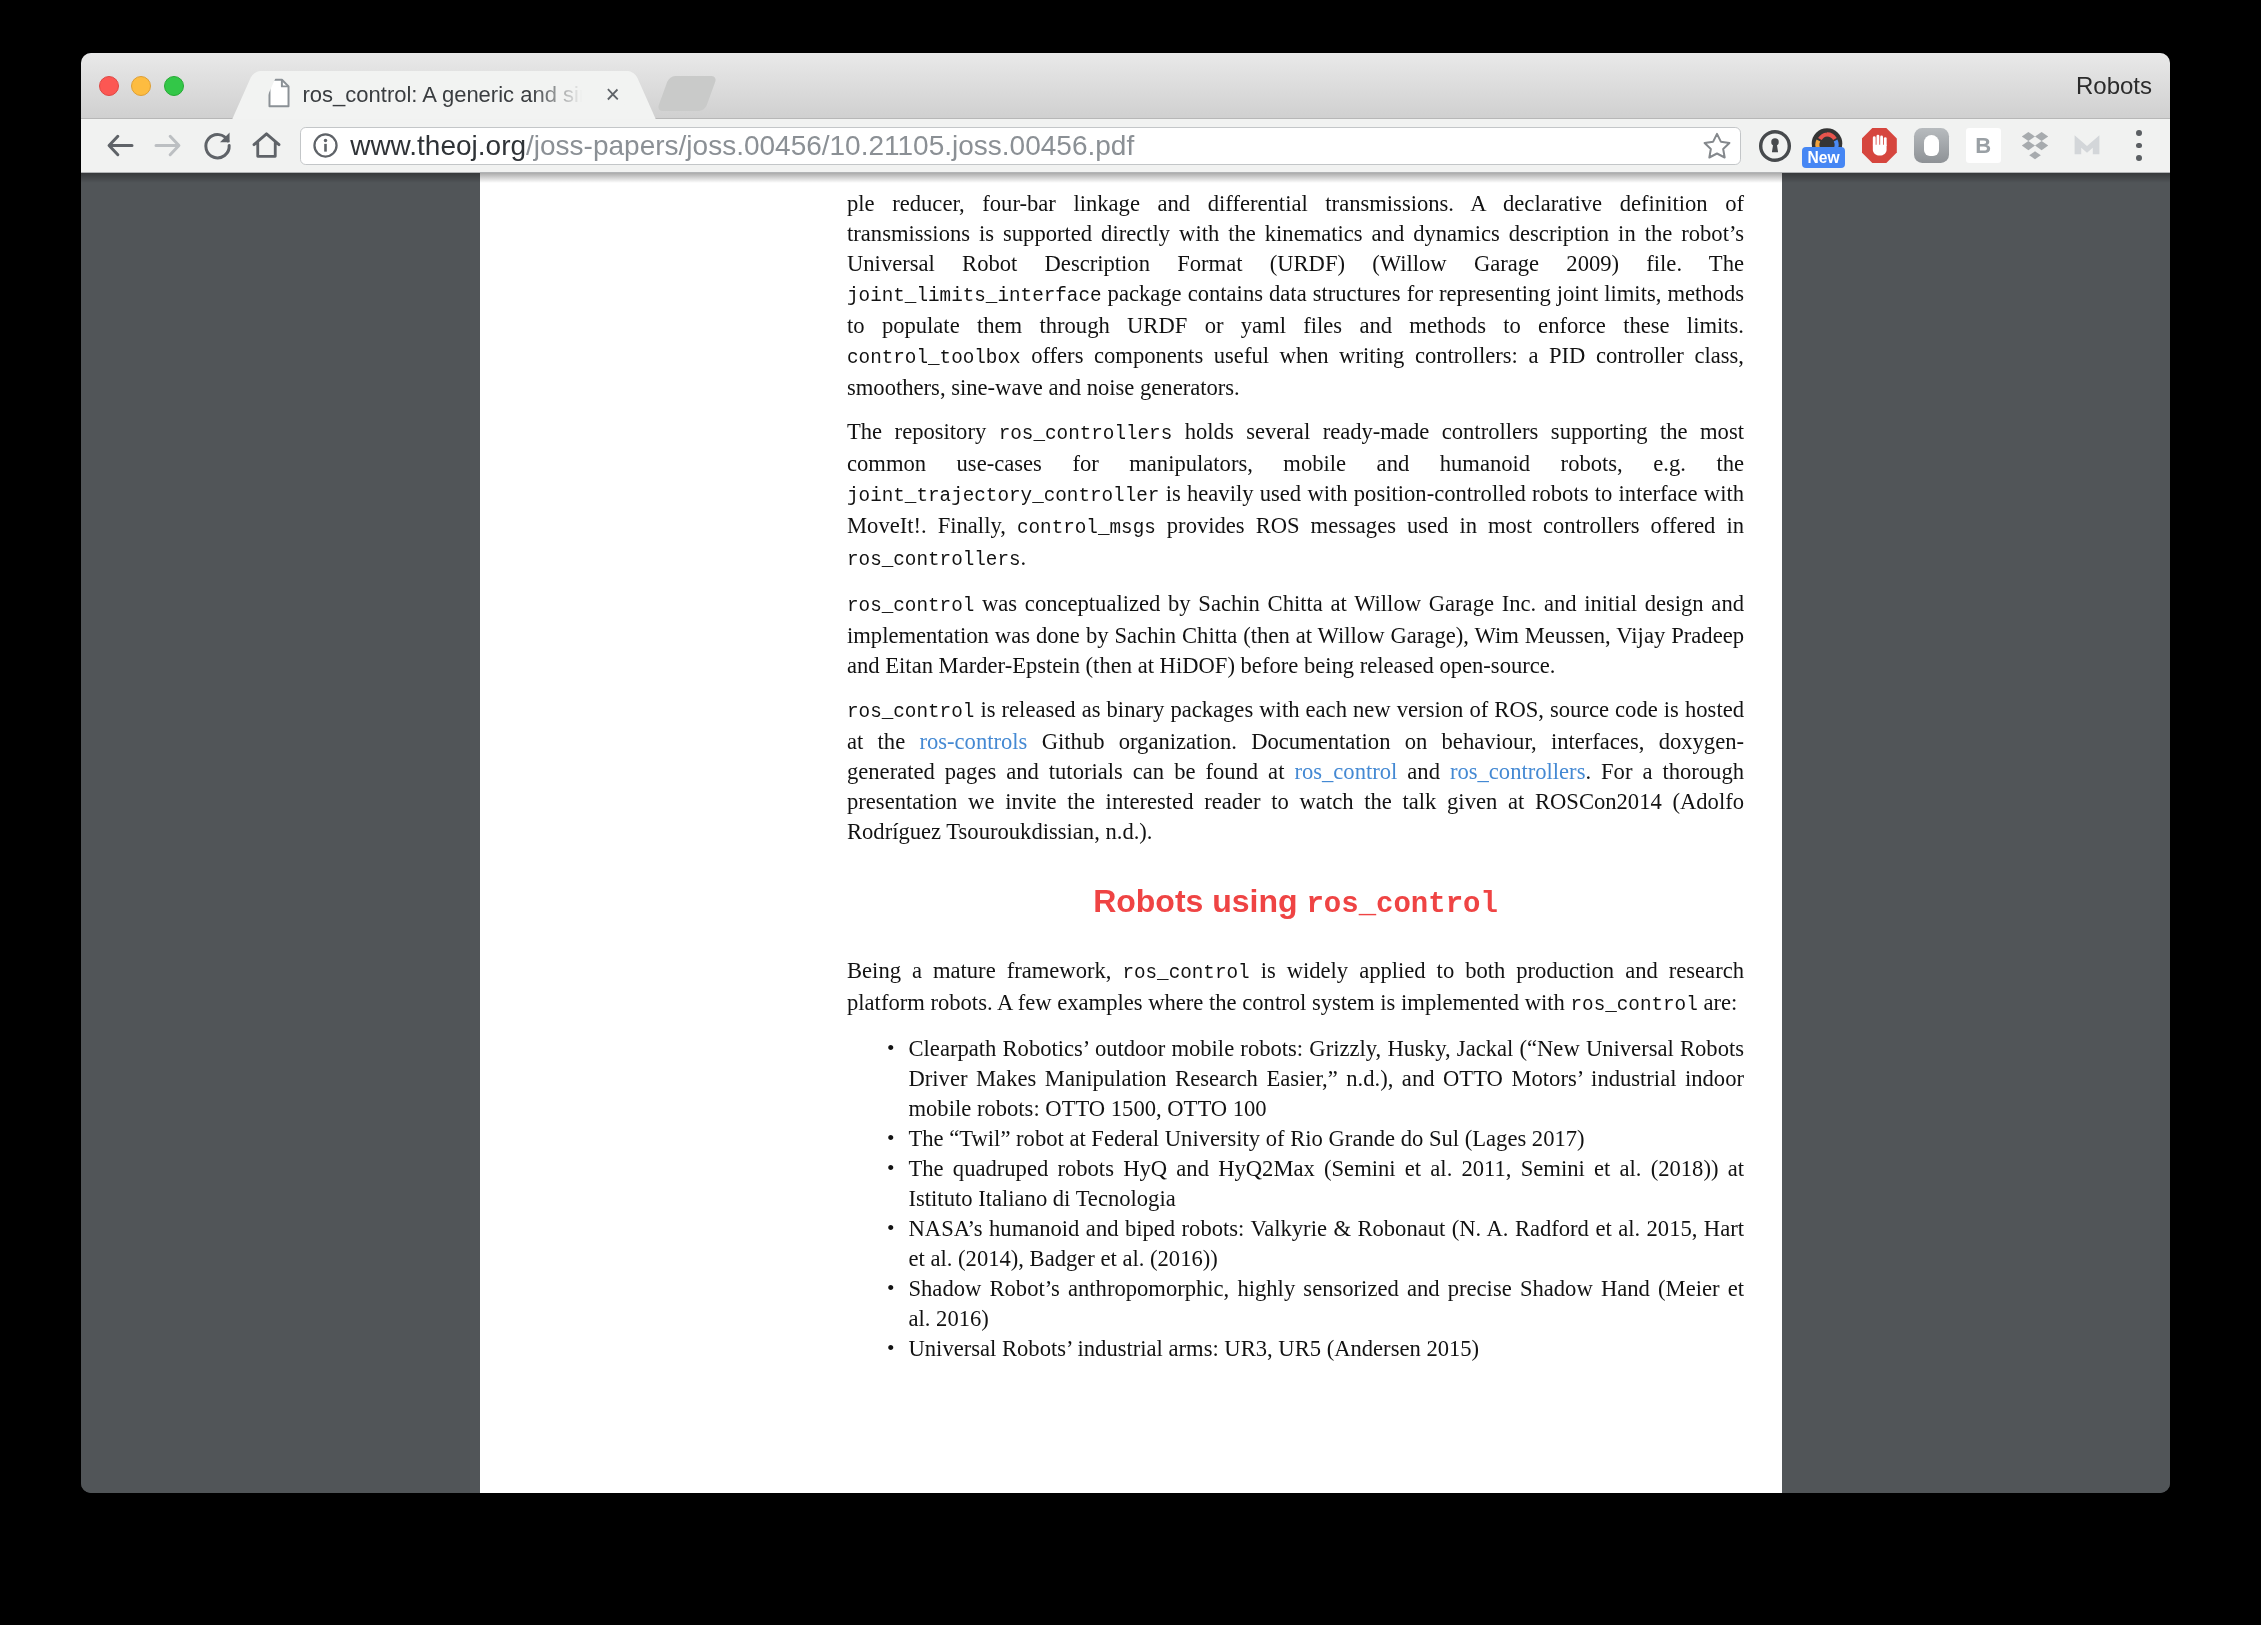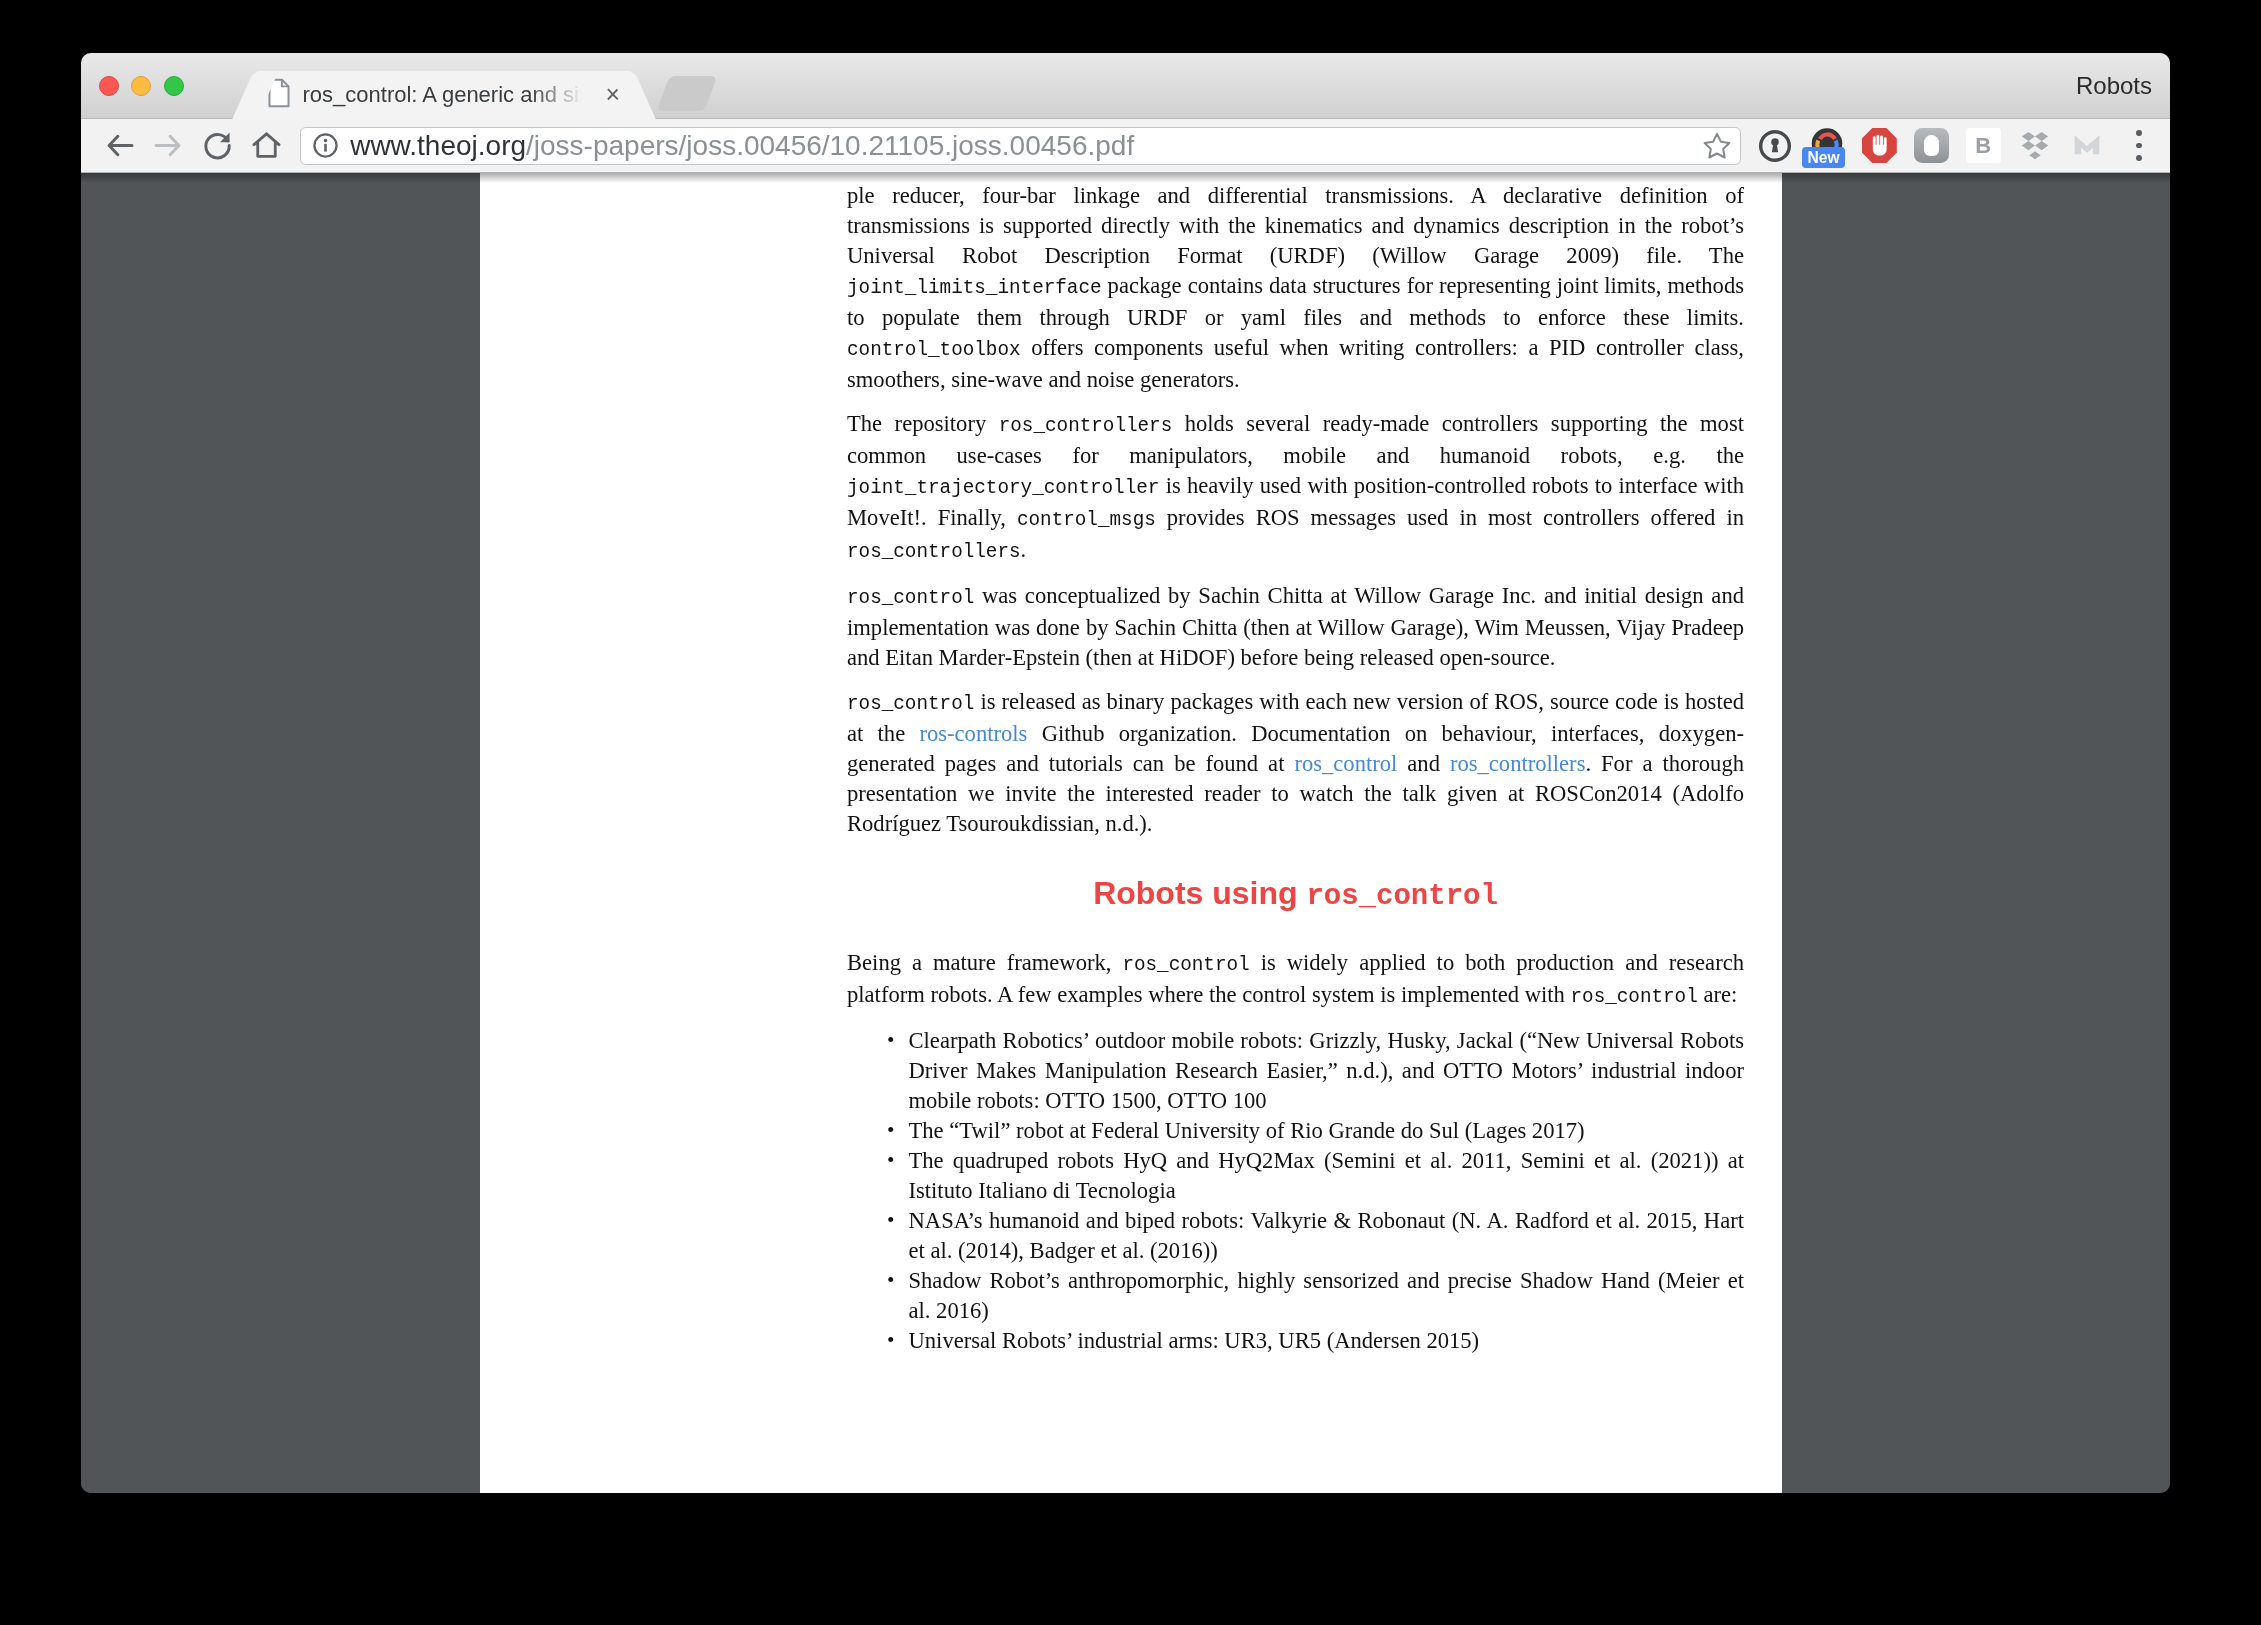--- a/index.html
+++ b/index.html
@@ -93,21 +93,21 @@
   
   .pdf-area{flex:1;position:relative;background:var(--pdf_bg);overflow:hidden}
   .pdf-area::before{content:"";position:absolute;top:0;left:0;right:0;height:10px;
     background:linear-gradient(rgba(0,0,0,.33),rgba(0,0,0,0));z-index:3;pointer-events:none}
   .pdf-page{position:absolute;left:399px;top:0;width:1302px;height:100%;background:var(--page_bg)}
   .pdf-content{
     padding:8.2px 38px 0 367px;
     font-family:"Liberation Serif",serif;font-size:22.6px;line-height:30px;color:#121212;
     text-align:justify;
   }
-  .pdf-content p{margin:0 0 14px}
+  .pdf-content p{margin:8px 0 14px}
   .code{font-family:"Liberation Mono",monospace;font-size:19.3px}
   a.plink{color:var(--link_blue);text-decoration:none}
   .pdf-content h2{
     font-family:"Liberation Sans",sans-serif;font-weight:bold;font-size:32px;line-height:36px;
     color:#ef4444;margin:36px 0 33px;text-align:center;
   }
   .pdf-content h2 .code{font-size:29px;font-weight:bold}
   .pdf-content ul{list-style:none;margin:0;padding:0 0 0 36px}
   .pdf-content li{position:relative;padding-left:25.5px}
   .pdf-content li::before{content:"\2022";position:absolute;left:4.1px;top:-0.8px;font-size:21.4px}
@@ -241,21 +241,21 @@
       <div class="pdf-content">
           <p><span class="txt">ple reducer, four-bar linkage and differential transmissions. A declarative definition of transmissions is supported directly with the kinematics and dynamics description in the robot’s Universal Robot Description Format (URDF) (Willow Garage 2009) file. The </span><span class="code">joint_limits_interface</span><span class="txt"> package contains data structures for representing joint limits, methods to populate them through URDF or yaml files and methods to enforce these limits. </span><span class="code">control_toolbox</span><span class="txt"> offers components useful when writing controllers: a PID controller class, smoothers, sine-wave and noise generators.</span></p>
           <p><span class="txt">The repository </span><span class="code">ros_controllers</span><span class="txt"> holds several ready-made controllers supporting the most common use-cases for manipulators, mobile and humanoid robots, e.g. the </span><span class="code">joint_trajectory_controller</span><span class="txt"> is heavily used with position-controlled robots to interface with MoveIt!. Finally, </span><span class="code">control_msgs</span><span class="txt"> provides ROS messages used in most controllers offered in </span><span class="code">ros_controllers</span><span class="txt">.</span></p>
           <p><span class="code">ros_control</span><span class="txt"> was conceptualized by Sachin Chitta at Willow Garage Inc. and initial design and implementation was done by Sachin Chitta (then at Willow Garage), Wim Meussen, Vijay Pradeep and Eitan Marder-Epstein (then at HiDOF) before being released open-source.</span></p>
           <p><span class="code">ros_control</span><span class="txt"> is released as binary packages with each new version of ROS, source code is hosted at the </span><a class="plink" href="#">ros-controls</a><span class="txt"> Github organization. Documentation on behaviour, interfaces, doxygen-generated pages and tutorials can be found at </span><a class="plink" href="#">ros_control</a><span class="txt"> and </span><a class="plink" href="#">ros_controllers</a><span class="txt">. For a thorough presentation we invite the interested reader to watch the talk given at ROSCon2014 (Adolfo Rodríguez Tsouroukdissian, n.d.).</span></p>
           <h2><span class="txt">Robots using </span><span class="code">ros_control</span></h2>
           <p><span class="txt">Being a mature framework, </span><span class="code">ros_control</span><span class="txt"> is widely applied to both production and research platform robots. A few examples where the control system is implemented with </span><span class="code">ros_control</span><span class="txt"> are:</span></p>
           <ul>
             <li><span class="txt">Clearpath Robotics’ outdoor mobile robots: Grizzly, Husky, Jackal (“New Universal Robots Driver Makes Manipulation Research Easier,” n.d.), and OTTO Motors’ industrial indoor mobile robots: OTTO 1500, OTTO 100</span></li>
             <li><span class="txt">The “Twil” robot at Federal University of Rio Grande do Sul (Lages 2017)</span></li>
-            <li><span class="txt">The quadruped robots HyQ and HyQ2Max (Semini et al. 2011, Semini et al. (2021)) at Istituto Italiano di Tecnologia</span></li>
+            <li><span class="txt">The quadruped robots HyQ and HyQ2Max (Semini et al. 2011, Semini et al. (2018)) at Istituto Italiano di Tecnologia</span></li>
             <li><span class="txt">NASA’s humanoid and biped robots: Valkyrie &amp; Robonaut (N. A. Radford et al. 2015, Hart et al. (2014), Badger et al. (2016))</span></li>
             <li><span class="txt">Shadow Robot’s anthropomorphic, highly sensorized and precise Shadow Hand (Meier et al. 2016)</span></li>
             <li><span class="txt">Universal Robots’ industrial arms: UR3, UR5 (Andersen 2015)</span></li>
           </ul>
         </div>
     </div>
   </div>
 
 </div>
 

